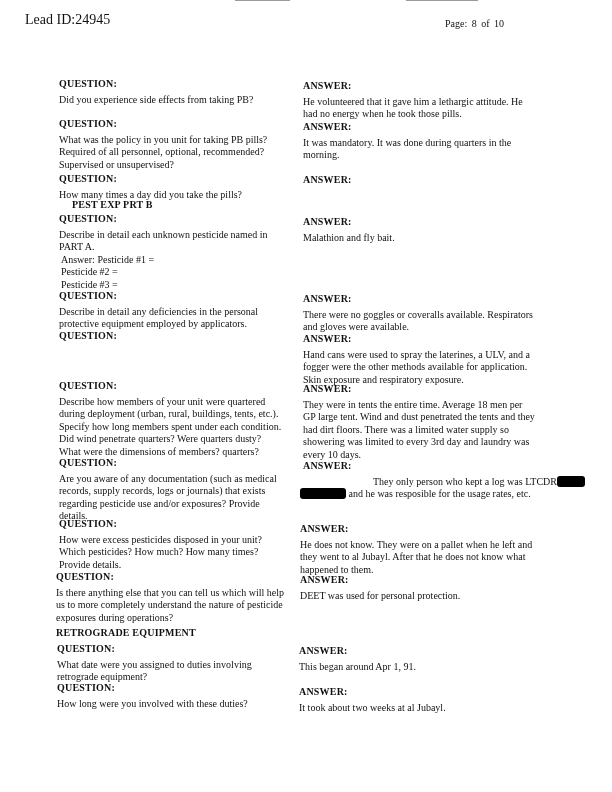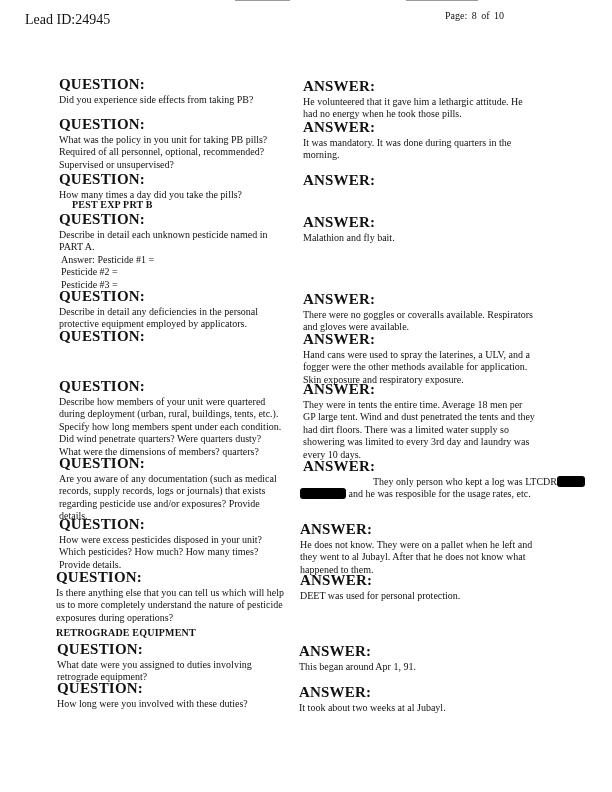--- a/index.html
+++ b/index.html
@@ -3,23 +3,23 @@
   <meta charset="utf-8">
   <style>
     html, body { margin: 0; padding: 0; background: #ffffff; }
     body {
       width: 612px; height: 792px; position: relative; overflow: hidden;
       font-family: "Liberation Serif", "DejaVu Serif", serif;
       color: #111111;
     }
     .topline { position: absolute; top: 0; height: 1px; background: #9a9a9a; }
     .lead-id { position: absolute; left: 25px; top: 12px; font-size: 14px; }
-    .page-num { position: absolute; left: 445px; top: 10px; font-size: 10px; word-spacing: 2px; }
+    .page-num { position: absolute; left: 445px; top: 18px; font-size: 10px; word-spacing: 2px; }
     .blk { position: absolute; font-size: 10px; line-height: 12.5px; }
-    .lbl { font-weight: bold; font-size: 15px; letter-spacing: 0.2px; display: block; margin-bottom: 3px; }
+    .lbl { font-weight: bold; font-size: 10px; letter-spacing: 0.2px; display: block; margin-bottom: 3px; }
     .txt { display: block; white-space: pre-line; }
     .section { position: absolute; font-weight: bold; font-size: 10px; letter-spacing: 0.2px; }
     .redact { display: inline-block; background: #000; border-radius: 3px; height: 11px; vertical-align: -2px; }
   </style>
 </head>
 <body>
 
 <div class="topline" style="left:235px;width:55px;"></div>
 <div class="topline" style="left:406px;width:72px;"></div>
 

